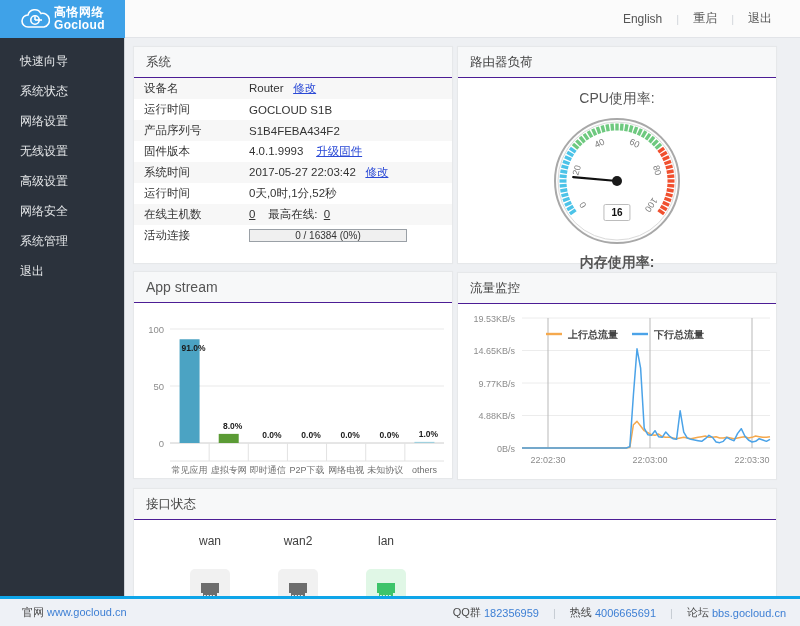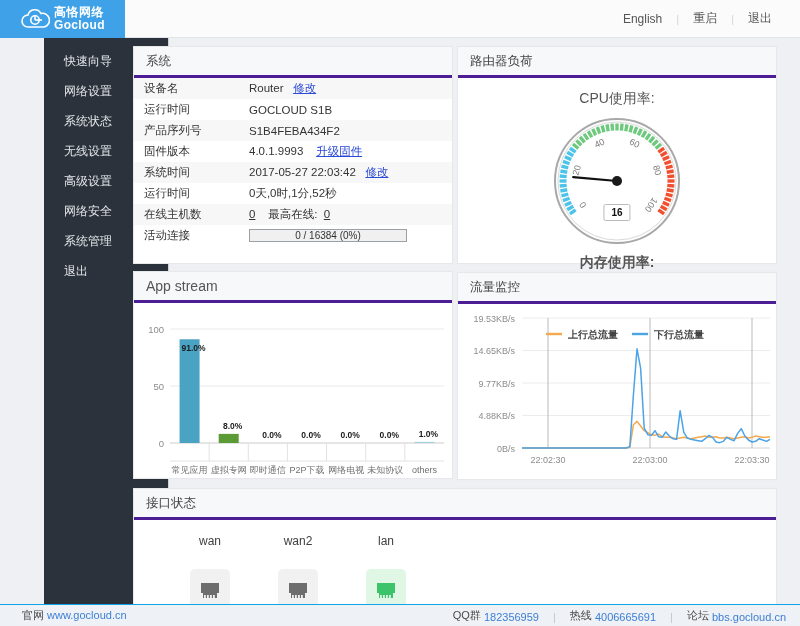--- a/index.html
+++ b/index.html
@@ -29,38 +29,38 @@
   }
   .top-link {
     font-size: 12px; color: #555; text-decoration: none; cursor: pointer;
     padding: 0 14px;
   }
   .top-sep { color: #d2d5da; font-size: 11px; }
 
   
   .sidebar {
     position: absolute; left: 0; top: 38px; width: 125px; height: 570px;
-    background: #2b323c; border-right: 1px solid #cfd3d8; margin-left: 44px;
+    background: #2b323c; border-right: 1px solid #cfd3d8;
   }
   .side-item {
     height: 30px; display: flex; align-items: center;
     padding-left: 20px; color: #e6e8ea; font-size: 12px; cursor: pointer;
   }
   .side-item:first-child { margin-top: 8px; }
 
   
   .content { position: absolute; left: 125px; top: 38px; width: 675px; height: 570px; }
 
   .card {
     position: absolute; background: #fff;
     border: 1px solid #e6e8ea;
     box-shadow: 0 0 1px rgba(0,0,0,.03);
   }
   .card-head {
-    height: 31px; background: #f7f8f9; border-bottom: 3px solid #4c1d95;
+    height: 31px; background: #f7f8f9; border-bottom: 1px solid #4c1d95;
     display: flex; align-items: center; padding-left: 12px;
   }
   .card-head span { font-size: 12.5px; color: #444; }
   .card-head .en { font-size: 14px; color: #555; }
   .card-body { position: relative; width: 100%; height: calc(100% - 31px); }
 
   #card-system  { left: 8px;   top: 8px;   width: 320px; height: 218px; }
   #card-load    { left: 332px; top: 8px;   width: 320px; height: 218px; }
   #card-app     { left: 8px;   top: 233px; width: 320px; height: 208px; }
   #card-traffic { left: 332px; top: 234px; width: 320px; height: 208px; }
@@ -100,26 +100,26 @@
   
   .iface-row { display: flex; padding: 14px 0 0 32px; }
   .iface { width: 88px; text-align: center; }
   .iface-label { font-size: 12px; color: #404040; margin-bottom: 21px; }
   .port { width: 40px; height: 40px; border-radius: 5px; margin: 0 auto; position: relative; }
   .port.off { background: #f1f1f1; }
   .port.on  { background: #e0f7e6; }
 
   
   .footer {
-    position: absolute; left: 0; bottom: 0; width: 800px; height: 22px;
-    background: #eef1f6; border-top: 1px solid #0ea5e9;
+    position: absolute; left: 0; bottom: 0; width: 800px; height: 30px;
+    background: #eef1f6; border-top: 3px solid #0ea5e9;
     display: flex; align-items: center; font-size: 11px; color: #4a4a4a;
   }
   .footer .left { margin-left: 22px; }
-  .footer .right { margin-left: auto; margin-right: 14px; display: flex; align-items: flex-end; }
+  .footer .right { margin-left: auto; margin-right: 14px; display: flex; align-items: center; }
   .footer a { color: #3d7fd4; text-decoration: none; cursor: pointer; }
   .fsep { color: #c3c8d0; margin: 0 14px; }
 </style>
 </head>
 <body>
 
 <div id="app">
 
   <div class="logo-bar">
     <div class="logo-cloud">
@@ -142,24 +142,24 @@
     <a class="top-link">重启</a>
     <span class="top-sep">|</span>
     <a class="top-link">退出</a>
   </div>
 
   <div class="sidebar">
     <div class="side-item">
       <span>快速向导</span>
       </div>
     <div class="side-item">
+      <span>系统状态</span>
+      </div>
+    <div class="side-item">
       <span>网络设置</span>
-      </div>
-    <div class="side-item">
-      <span>系统状态</span>
       </div>
     <div class="side-item">
       <span>无线设置</span>
       </div>
     <div class="side-item">
       <span>高级设置</span>
       </div>
     <div class="side-item">
       <span>网络安全</span>
       </div>

